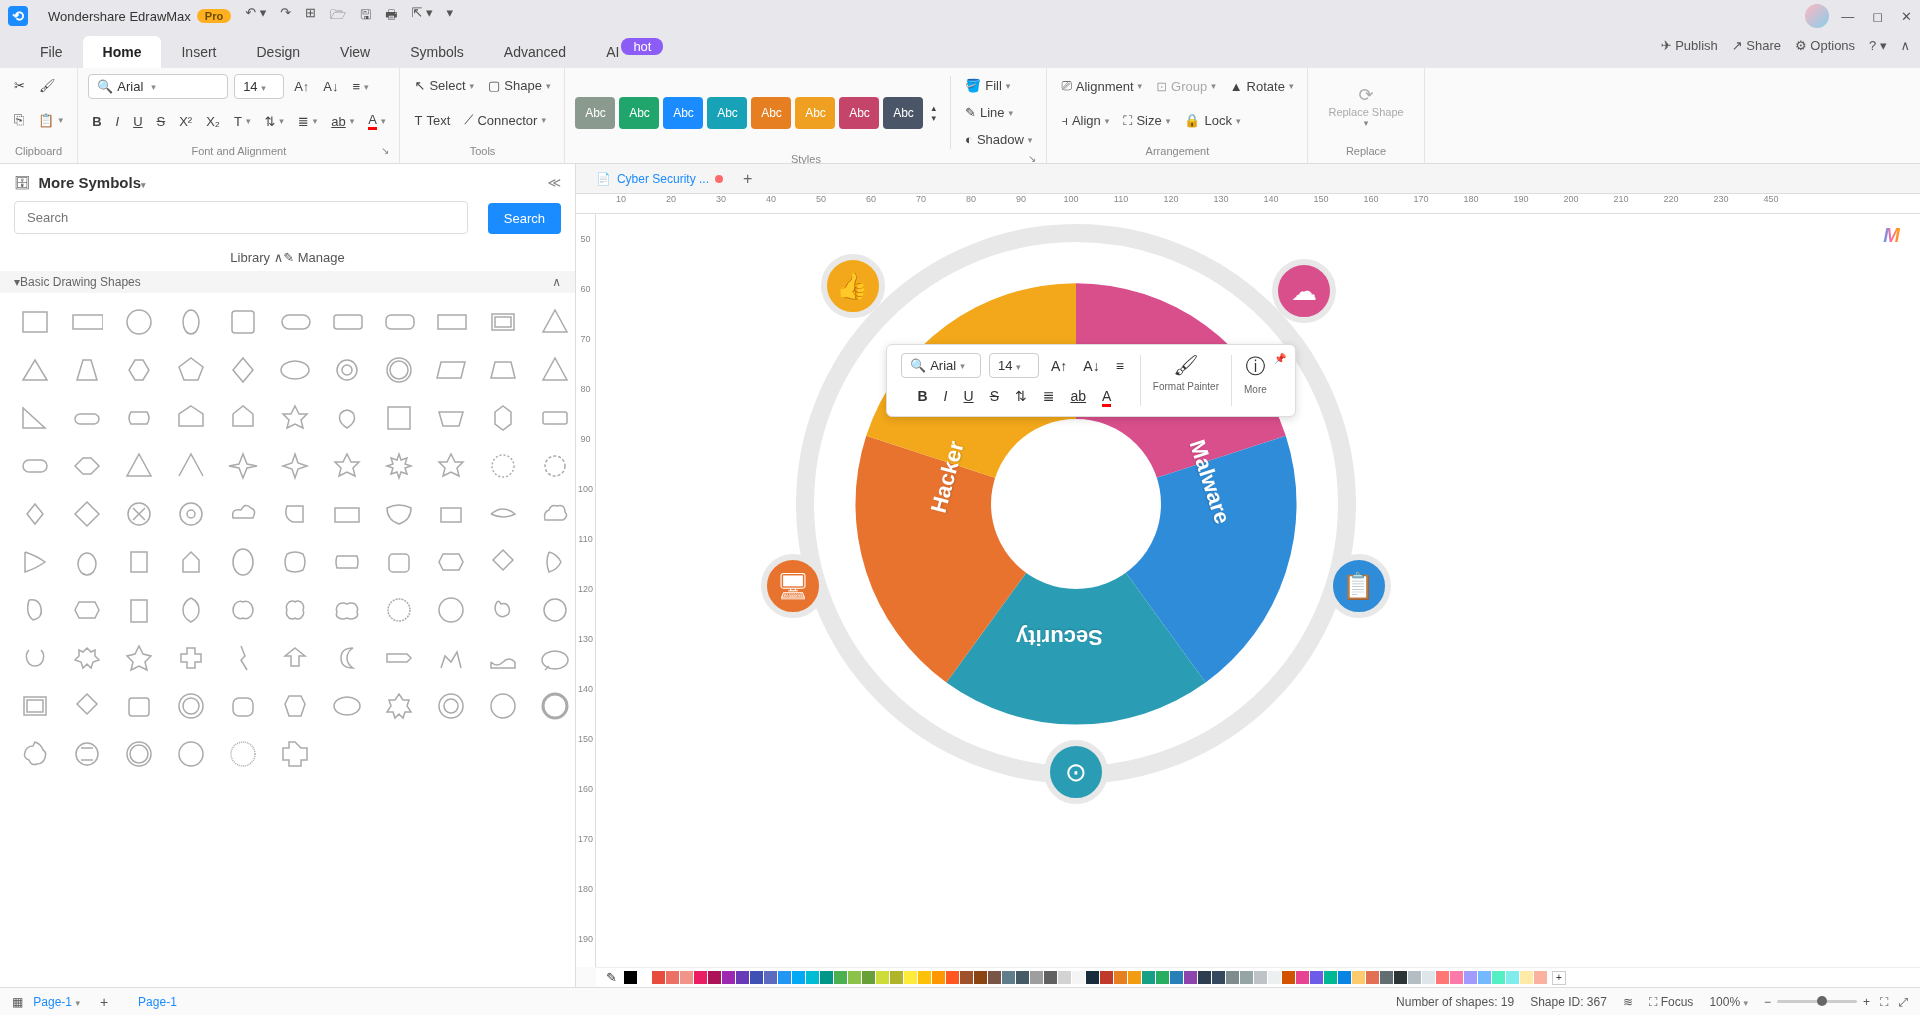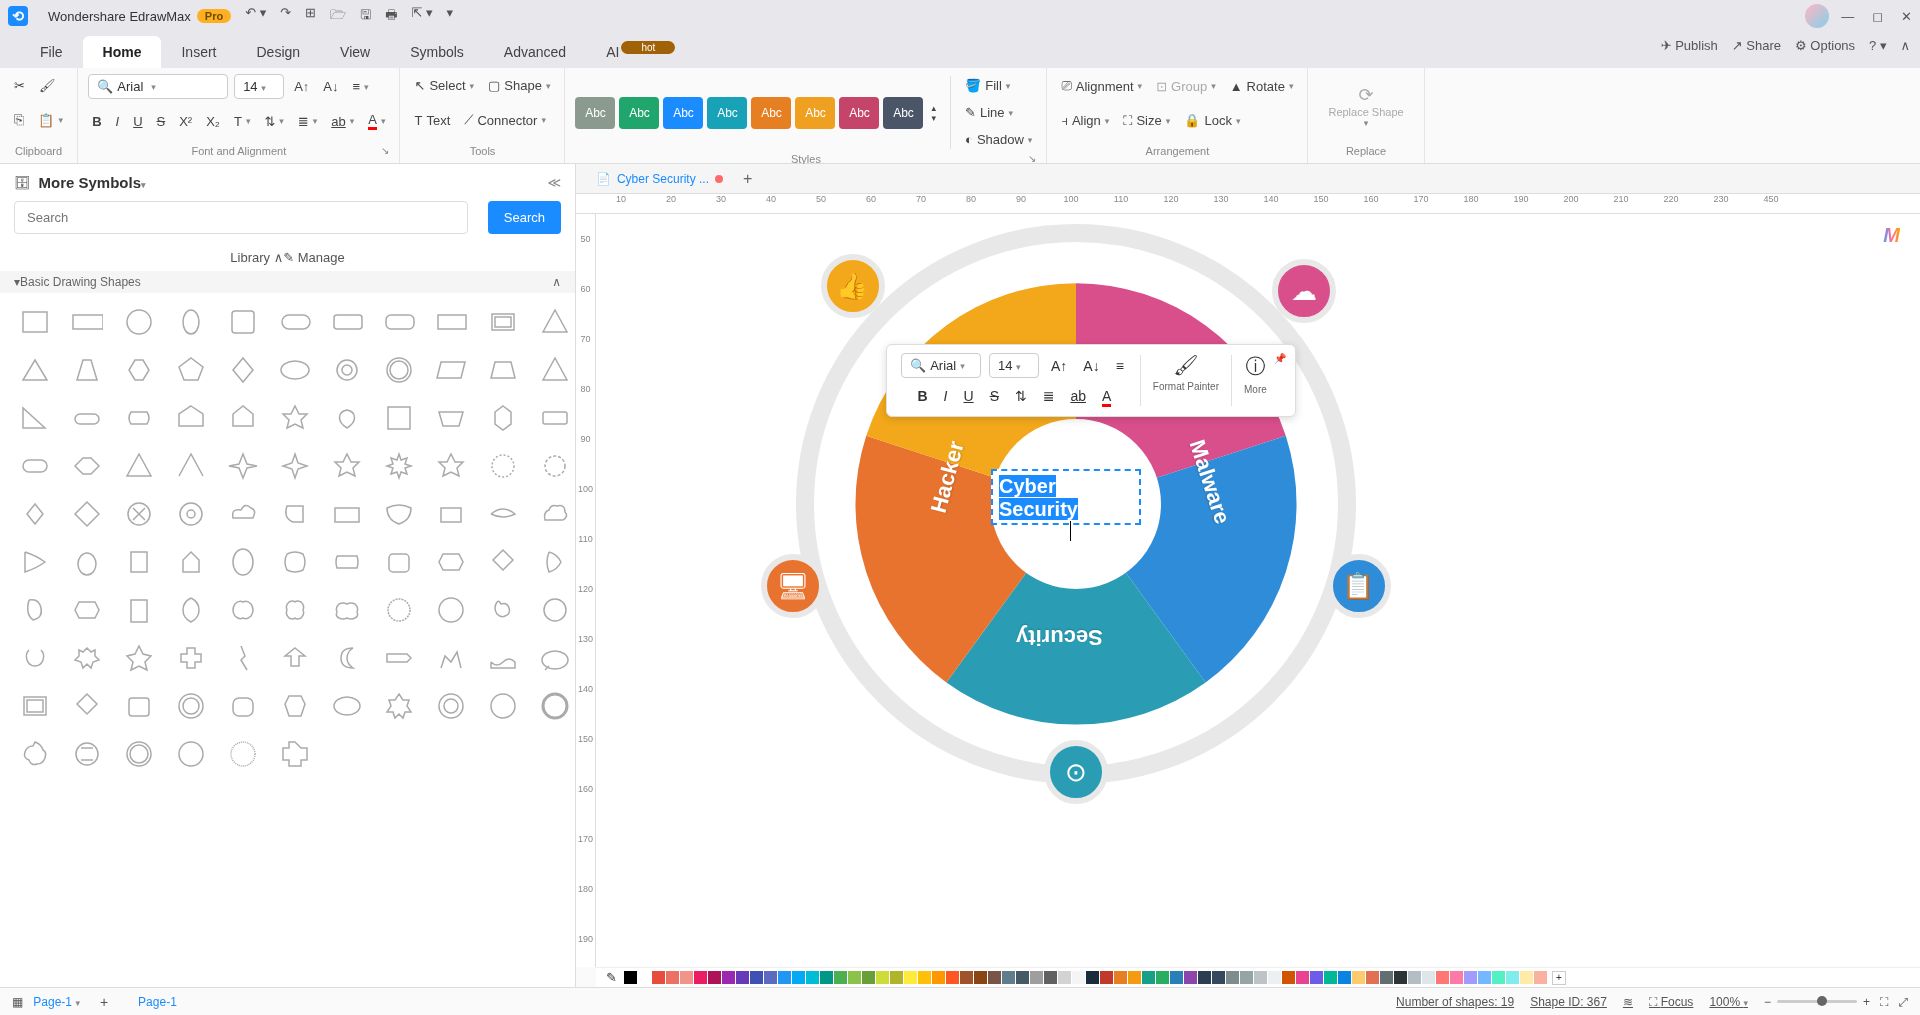--- a/index.html
+++ b/index.html
@@ -13,21 +13,21 @@
 .titlebar .qat { display: flex; margin-left: 12px; gap: 10px; }
 .titlebar .qat-item { color: #555; cursor: pointer; padding: 2px; }
 .titlebar .spacer { flex: 1; }
 .titlebar .win-btns { display: flex; gap: 18px; color: #555; }
 .titlebar .avatar { width: 24px; height: 24px; border-radius: 50%; background: linear-gradient(135deg,#ffb6c1,#87ceeb); margin-right: 12px; }
 
 
 .menutabs { height: 36px; background: #e8e8ec; display: flex; align-items: flex-end; padding-left: 20px; position: relative; }
 .menutabs .tab { padding: 8px 20px; font-size: 14px; cursor: pointer; color: #444; }
 .menutabs .tab.active { background: #fff; border-radius: 6px 6px 0 0; font-weight: 600; color: #222; }
-.menutabs .ai-badge { background: #a16207; color: #fff; padding: 1px 20px; border-radius: 8px; font-size: 10px; margin-left: 2px; vertical-align: super; }
+.menutabs .ai-badge { background: #8b5cf6; color: #fff; padding: 1px 12px; border-radius: 8px; font-size: 13px; margin-left: 2px; vertical-align: super; }
 .menutabs .right-actions { position: absolute; right: 10px; top: 6px; display: flex; gap: 14px; align-items: center; font-size: 13px; color: #555; }
 .menutabs .right-actions span { cursor: pointer; }
 
 
 .ribbon { height: 96px; background: #fafafa; display: flex; border-bottom: 1px solid #ddd; }
 .ribbon-group { padding: 6px 10px; display: flex; flex-direction: column; justify-content: space-between; border-right: 1px solid #e5e5e5; }
 .ribbon-group-label { text-align: center; font-size: 11px; color: #888; margin-top: 2px; position: relative; }
 .ribbon-group-label .launcher { position: absolute; right: 0; top: 0; font-size: 10px; }
 .ribbon-row { display: flex; align-items: center; gap: 6px; }
 .rbtn { padding: 4px; cursor: pointer; color: #444; border-radius: 3px; display: inline-flex; align-items: center; gap: 4px; }
@@ -39,21 +39,21 @@
 .style-gallery { display: flex; gap: 4px; align-items: center; }
 .style-swatch { width: 40px; height: 32px; border-radius: 4px; display: flex; align-items: center; justify-content: center; color: #fff; font-size: 12px; cursor: pointer; }
 .style-swatch.outlined { border: 2px solid #1a8cff; }
 
 
 .workspace { display: flex; height: calc(100% - 32px - 36px - 96px - 28px); }
 .left-panel { width: 576px; background: #fff; border-right: 1px solid #ddd; display: flex; flex-direction: column; overflow: hidden; }
 .left-header { padding: 10px 14px; display: flex; align-items: center; justify-content: space-between; }
 .left-header .title { font-weight: 700; font-size: 15px; }
 .collapse-btn { color: #888; cursor: pointer; }
-.search-row { padding: 0 14px 10px; display: flex; gap: 20px; }
+.search-row { padding: 0 14px 10px; display: flex; gap: 20px; align-items: flex-end; }
 .search-input { flex: 1; border: 1px solid #ddd; border-radius: 4px; padding: 8px 12px; font-size: 13px; }
 .search-btn { background: #1a8cff; color: #fff; border: none; border-radius: 4px; padding: 8px 16px; cursor: pointer; font-size: 13px; }
 .lib-row { padding: 6px 14px; display: flex; justify-content: center; font-size: 13px; color: #555; }
 .lib-section-header { padding: 4px 14px; background: #f5f5f5; font-size: 12px; color: #666; display: flex; align-items: center; }
 .shapes-grid { padding: 10px 14px; display: grid; grid-template-columns: repeat(11, 1fr); gap: 10px; overflow-y: auto; }
 .shape-item { width: 42px; height: 38px; display: flex; align-items: center; justify-content: center; cursor: pointer; }
 .shape-item svg { stroke: #aaa; stroke-width: 1.5; fill: none; }
 
 
 .canvas-area { flex: 1; background: #fafafa; position: relative; overflow: hidden; }
@@ -93,21 +93,21 @@
 
 .color-bar { position: absolute; bottom: 0; left: 20px; right: 0; height: 20px; background: #fff; border-top: 1px solid #eee; display: flex; align-items: center; padding-left: 10px; gap: 1px; }
 .color-sw { width: 13px; height: 13px; cursor: pointer; }
 .add-color { width: 14px; height: 14px; border: 1px solid #ccc; display: flex; align-items: center; justify-content: center; font-size: 10px; margin-left: 4px; }
 
 
 .statusbar { height: 28px; background: #fafafa; border-top: 1px solid #ddd; display: flex; align-items: center; padding: 0 12px; font-size: 12px; color: #555; }
 .statusbar .page-sel { color: #1a8cff; margin-left: 10px; }
 .statusbar .page-link { color: #1a8cff; margin-left: 30px; }
 .statusbar .spacer { flex: 1; }
-.statusbar .info { margin-right: 16px; text-decoration: underline; }
+.statusbar .info { margin-right: 16px; }
 .zoom-slider { width: 80px; height: 3px; background: #ccc; border-radius: 2px; position: relative; margin: 0 6px; }
 .zoom-slider::after { content: ''; position: absolute; left: 50%; top: -4px; width: 10px; height: 10px; background: #666; border-radius: 50%; }
 
 
 .replace-shape { display: flex; flex-direction: column; align-items: center; padding: 10px; color: #aaa; font-size: 11px; }
 
 .vline { width: 1px; background: #e0e0e0; align-self: stretch; margin: 2px 4px; }
 </style>
 </head>
 <body>
@@ -923,24 +923,20 @@
           <div class="float-group-label">Format Painter</div>
         </div>
         <div class="vline"></div>
         <div class="float-group">
           <span style="font-size:20px">ⓘ</span>
           <div class="float-group-label">More</div>
         </div>
         <span style="font-size:10px;color:#aaa;align-self:flex-start">📌</span>
       </div>
 
-      <div class="text-edit-box" style="left:395px;top:255px;width:150px;height:56px">
-        <span class="selected-text">Cyber Security</span><br>
-        <span style="display:inline-block;width:50%"></span><span class="cursor-line"></span>
-      </div>
     </div>
 
     <div class="color-bar">
       <span style="margin-right:6px">✎</span>
       <div id="color-swatches" style="display:flex;gap:1px">
           <div class="color-sw" style="background: rgb(0, 0, 0);"></div>
           <div class="color-sw" style="background: rgb(255, 255, 255);"></div>
           <div class="color-sw" style="background: rgb(231, 76, 60);"></div>
           <div class="color-sw" style="background: rgb(236, 112, 99);"></div>
           <div class="color-sw" style="background: rgb(241, 148, 138);"></div>

